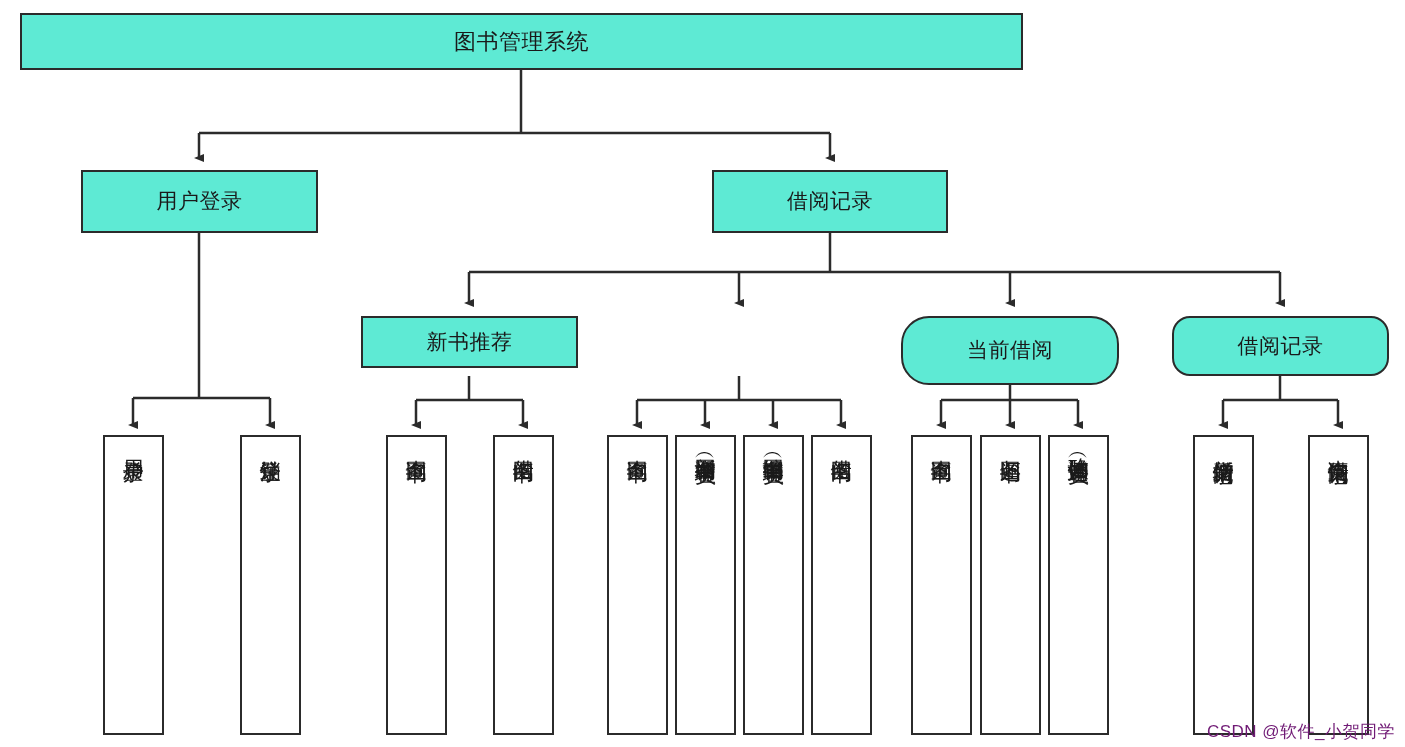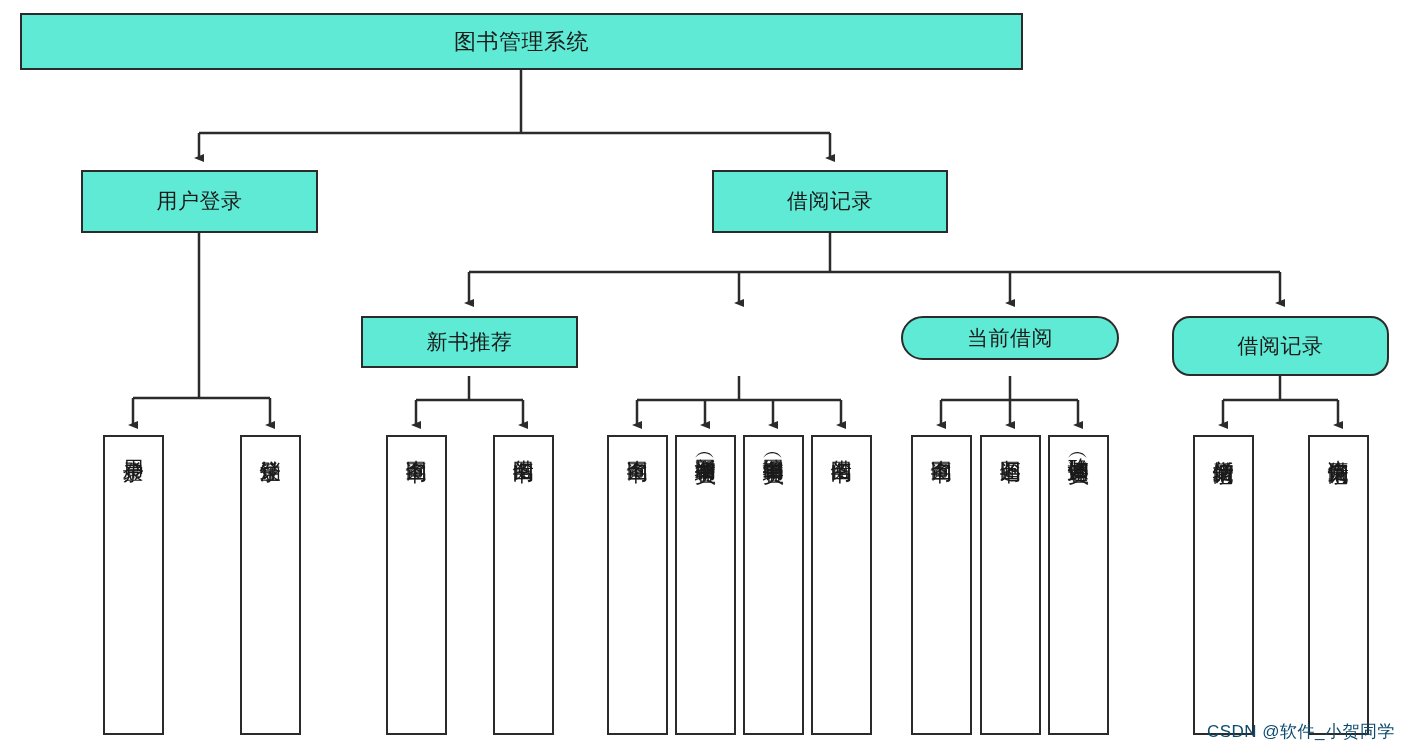--- a/index.html
+++ b/index.html
@@ -58,21 +58,21 @@
     line-height: 1.32;
     letter-spacing: 1px;
     white-space: nowrap;
   }
   .leaf.tall-text { align-items: flex-start; padding-top: 4px; }
   .watermark {
     position: absolute;
     right: 10px;
     bottom: 4px;
     font-size: 17px;
-    color: #0c4a6e;
+    color: #701a75;
     letter-spacing: 0.5px;
     white-space: nowrap;
   }
 </style>
 </head>
 <body>
 
 <div id="canvas">
 
   <svg class="links" viewBox="0 0 1405 747">
@@ -132,21 +132,21 @@
   <div class="node" style="left:81px; top:170px; width:237px; height:63px;">
     <span class="label">用户登录</span>
   </div>
   <div class="node" style="left:712px; top:170px; width:236px; height:63px;">
     <span class="label">借阅记录</span>
   </div>
 
   <div class="node" style="left:361px; top:316px; width:217px; height:52px;">
     <span class="label">新书推荐</span>
   </div>
-  <div class="node" style="left:901px; top:316px; width:218px; height:44px;border-radius:28px;">
+  <div class="node" style="left:901px; top:316px; width:218px; height:69px;border-radius:28px;">
     <span class="label">当前借阅</span>
   </div>
   <div class="node" style="left:1172px; top:316px; width:217px; height:60px;border-radius:18px;">
     <span class="label">借阅记录</span>
   </div>
 
   <div class="leaf" style="left:103px; top:435px; width:61px; height:300px;">
     <span class="vlabel">用户登录</span>
   </div>
   <div class="leaf" style="left:240px; top:435px; width:61px; height:300px;">

